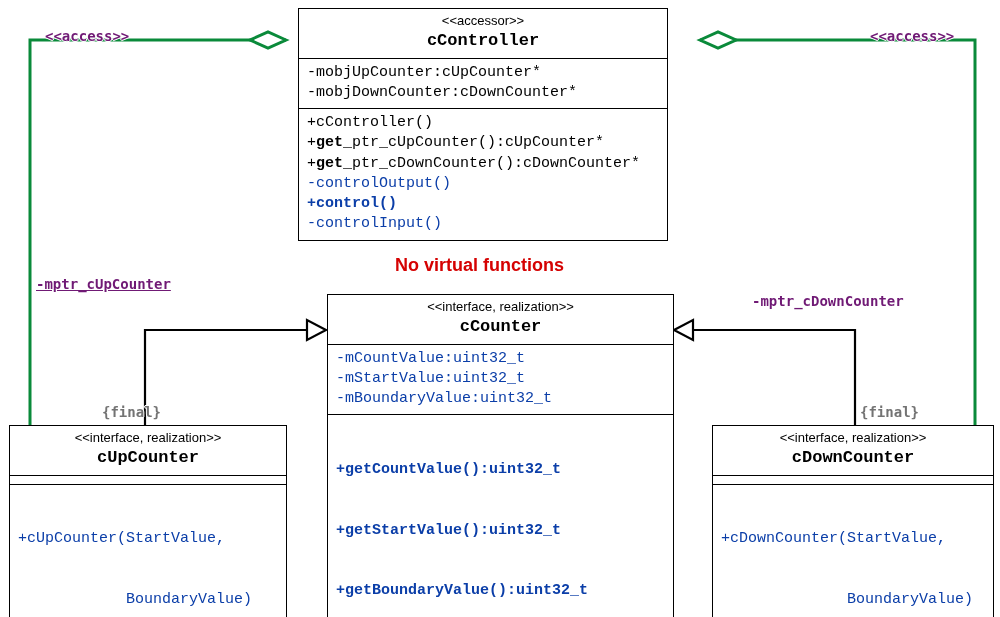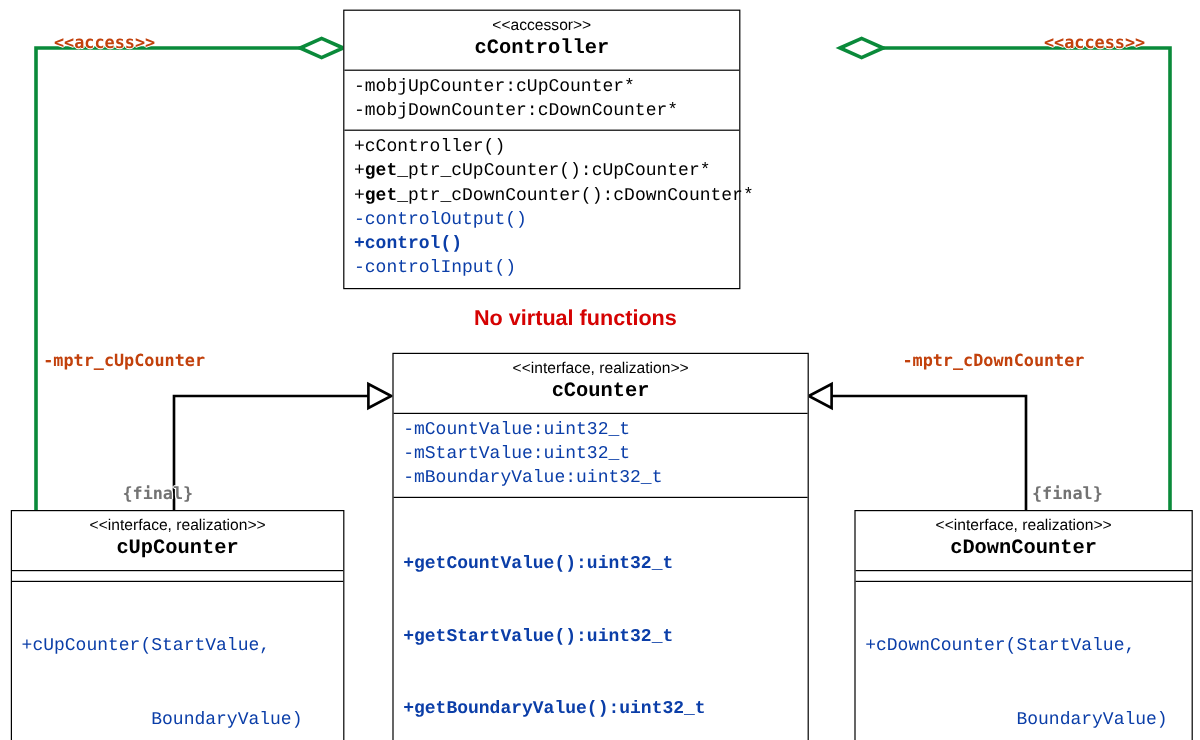--- a/index.html
+++ b/index.html
@@ -49,21 +49,21 @@
     color: #d50202;
     font-weight: bold;
     font-size: 18px;
     font-family: Arial, sans-serif;
   }
   .lbl {
     position: absolute;
     font-family: "Menlo","Consolas",monospace;
     font-size: 14px;
   }
-  .lblGreen { color: #c2410c; }
+  .lblGreen { color: #701a75; }
   .lblGrey  { color: #737373; font-weight: bold; }
   .shadow {
     text-shadow: 1px 0 #fff, -1px 0 #fff, 0 1px #fff, 0 -1px #fff;
   }
   svg.overlay {
     position: absolute;
     top: 0; left: 0;
     width: 1000px; height: 617px;
     pointer-events: none;
   }
@@ -79,21 +79,21 @@
   <polyline points="700,40 975,40 975,425" fill="none" stroke="#0a8a3a" stroke-width="3"></polyline>
   <polygon points="700,40 718,32 736,40 718,48" fill="#fff" stroke="#0a8a3a" stroke-width="3"></polygon>
 
   <polyline points="145,425 145,330 307,330" fill="none" stroke="#000" stroke-width="2.2"></polyline>
   <polygon points="326,330 307,320 307,340" fill="#fff" stroke="#000" stroke-width="2.2"></polygon>
 
   <polyline points="855,425 855,330 693,330" fill="none" stroke="#000" stroke-width="2.2"></polyline>
   <polygon points="674,330 693,320 693,340" fill="#fff" stroke="#000" stroke-width="2.2"></polygon>
 </svg>
 
-<div class="uml-class" style="left:286px; top:8px; width:331px;">
+<div class="uml-class" style="left:298px; top:8px; width:370px;">
   <div class="uml-head">
     <div class="stereo">&lt;&lt;accessor&gt;&gt;</div>
     <div class="clsName">cController</div>
   </div>
   <div class="uml-sect green">
     <div>-mobjUpCounter:cUpCounter*</div>
     <div>-mobjDownCounter:cDownCounter*</div>
   </div>
   <div class="uml-sect">
     <div class="green">+cController()</div>
@@ -157,17 +157,17 @@
     <div>              BoundaryValue)</div>
     
     
     
   </div>
 </div>
 
 <div class="lbl lblGreen b shadow" style="left:45px; top:28px;">&lt;&lt;access&gt;&gt;</div>
 <div class="lbl lblGreen b shadow" style="left:870px; top:28px;">&lt;&lt;access&gt;&gt;</div>
 
-<div class="lbl lblGreen b shadow" style="left:36px; top:293px;">-mptr_cUpCounter</div>
+<div class="lbl lblGreen b shadow" style="left:36px; top:276px;text-decoration:underline;">-mptr_cUpCounter</div>
 <div class="lbl lblGreen b shadow" style="left:752px; top:293px;">-mptr_cDownCounter</div>
 
 <div class="lbl lblGrey shadow" style="left:102px; top:404px;">{final}</div>
 <div class="lbl lblGrey shadow" style="left:860px; top:404px;">{final}</div>
 
 </body></html>

